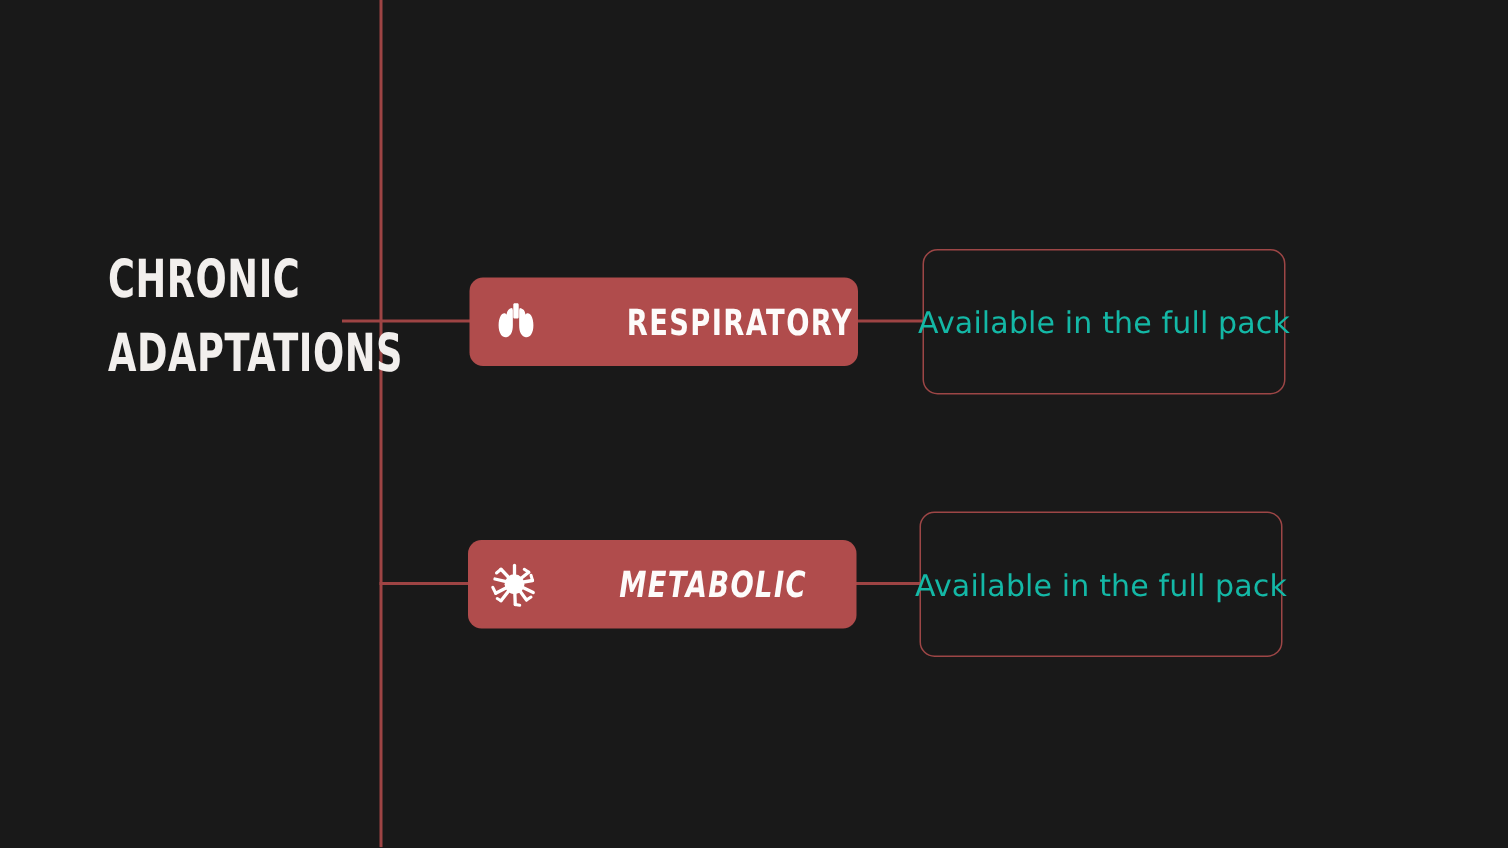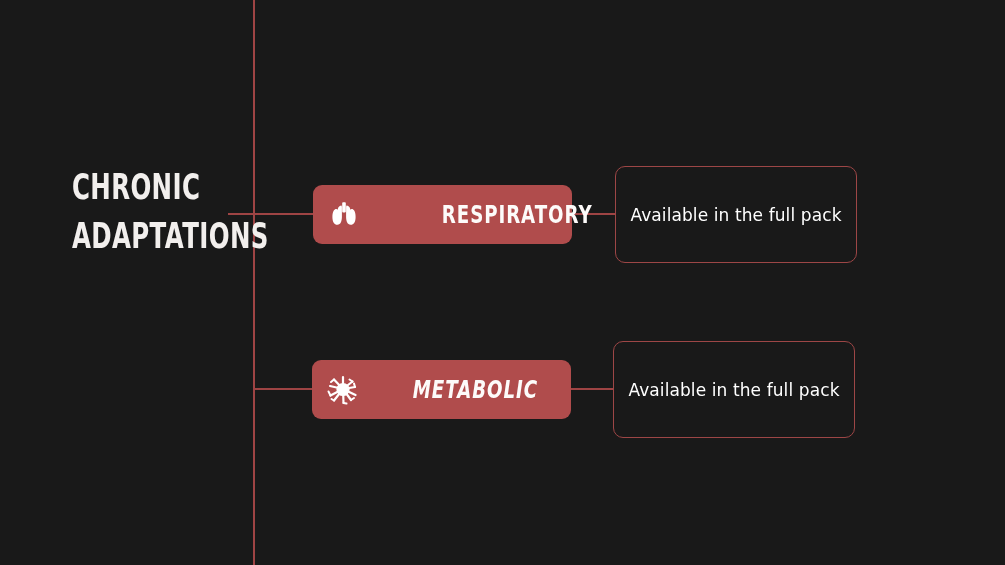--- a/index.html
+++ b/index.html
@@ -64,21 +64,21 @@
 
   
   .card {
     position: absolute;
     background: #b04c4c;
     border-radius: 9px;
     display: flex;
     align-items: center;
     box-sizing: border-box;
   }
-  .card-respiratory { left: 313px; top: 185px; width: 259px; height: 59px; gap: 24px; }
+  .card-respiratory { left: 313px; top: 185px; width: 259px; height: 59px; }
   .card-metabolic   { left: 312px; top: 360px; width: 259px; height: 59px; font-style: italic; }
 
   .card-icon {
     width: 40px;
     height: 40px;
     margin-left: 11px;
     flex: 0 0 auto;
     display: flex;
     align-items: center;
     justify-content: center;
@@ -105,23 +105,23 @@
     background: #191919;
     box-sizing: border-box;
     display: flex;
     align-items: center;
     justify-content: center;
   }
   .panel-respiratory { left: 615px; top: 166px; width: 242px; height: 97px; }
   .panel-metabolic   { left: 613px; top: 341px; width: 242px; height: 97px; }
 
   .panel-text {
-    color: #ffffff;
+    color: #14b8a6;
     font-family: "DejaVu Sans", sans-serif;
-    font-size: 17px;
+    font-size: 20px;
     letter-spacing: 0.1px;
     white-space: nowrap;
   }
 </style>
 </head>
 <body>
 
 <div id="stage">
 
   <div class="spine"></div>

